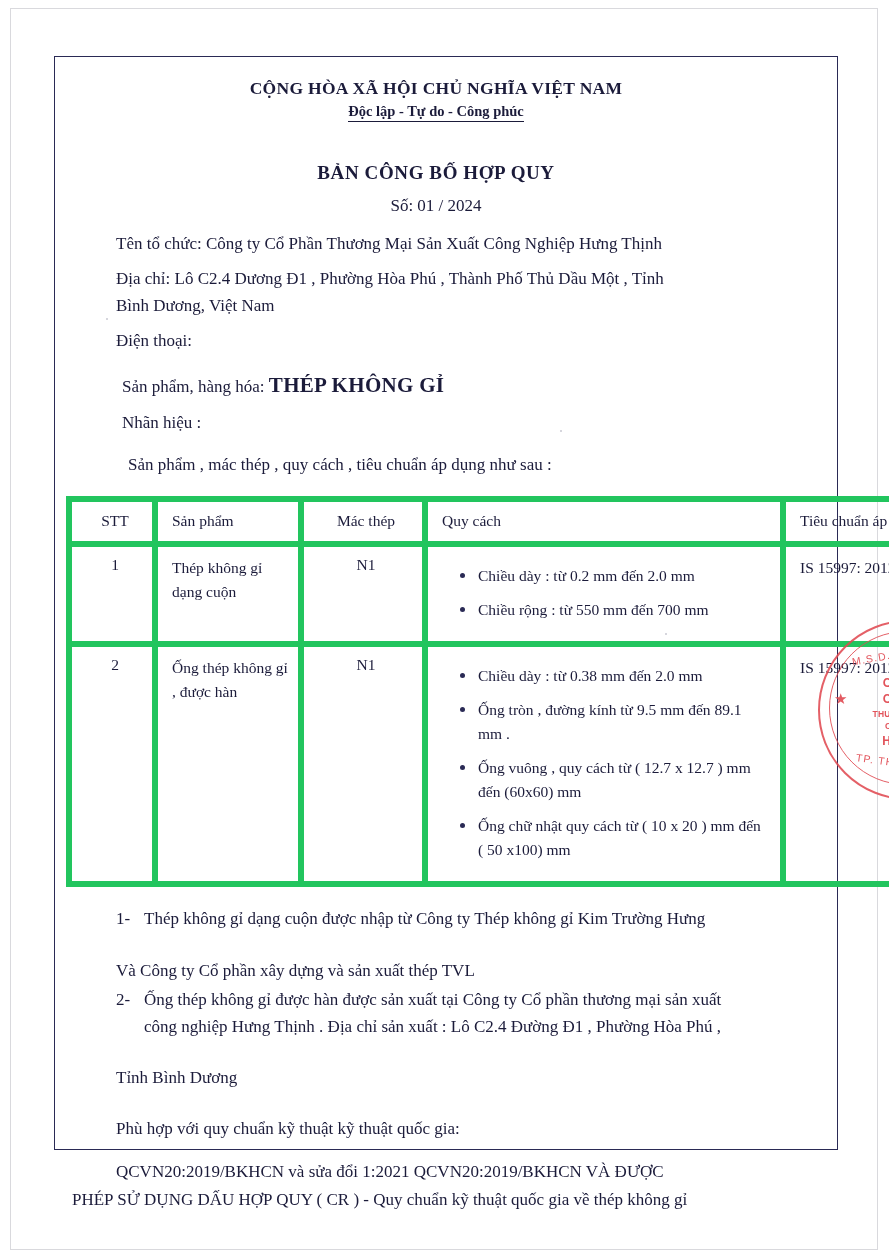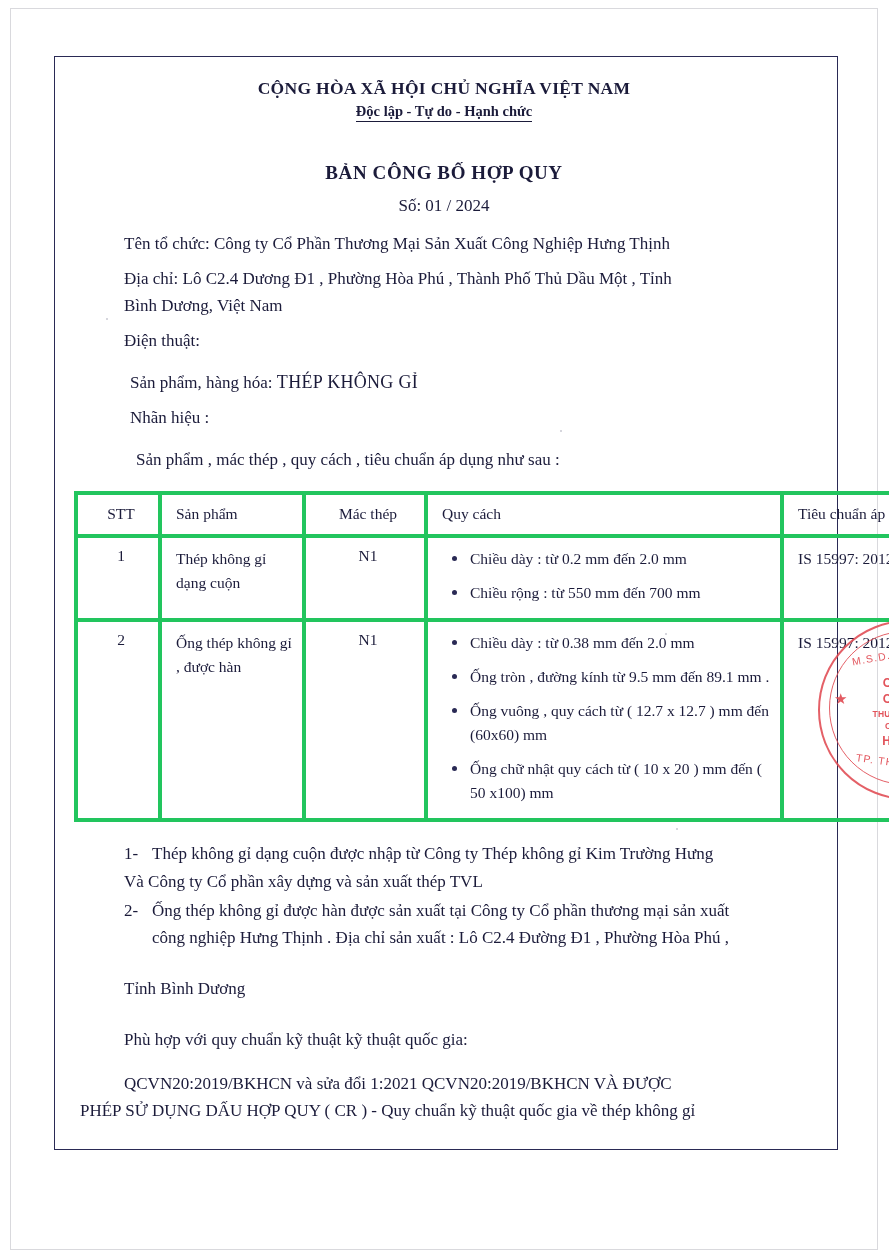--- a/index.html
+++ b/index.html
@@ -34,21 +34,21 @@
     left: 54px;
     top: 56px;
     width: 784px;
     height: 1094px;
     border: 1.2px solid #2a2a55;
     box-sizing: border-box;
     background: #fff;
   }
   .inner {
     position: absolute;
-    left: 52px;
+    left: 44px;
     top: 56px;
     width: 784px;
     box-sizing: border-box;
     padding: 16px 22px 10px 22px;
   }
   .center { text-align: center; }
   .nation-title {
     font-weight: bold;
     font-size: 17.5px;
     letter-spacing: 0.3px;
@@ -74,47 +74,47 @@
   }
   .body-line {
     font-size: 17px;
     line-height: 1.62;
     margin-top: 14px;
     padding-left: 50px;
     padding-right: 6px;
   }
   .body-line.tight { margin-top: 7px; }
   .body-line.indent2 { padding-left: 56px; }
-  .prod-bold { font-weight: normal; font-size: 18px; letter-spacing: 0.3px; text-align: center; }
+  .prod-bold { font-weight: bold; font-size: 21px; letter-spacing: 0.3px; text-align: center; }
 
   
   table.spec {
     margin-top: 18px;
     width: 740px;
     border-collapse: collapse;
     table-layout: fixed;
     font-size: 15.5px;
   }
   table.spec td, table.spec th {
-    border: 4px solid #22c55e;
+    border: 6px solid #22c55e;
     vertical-align: top;
     padding: 9px 8px 11px 14px;
     font-weight: normal;
     text-align: left;
   }
   table.spec th { padding-top: 10px; padding-bottom: 11px; }
   .col-stt   { width: 58px;  text-align: center !important; }
   .col-prod  { width: 118px; }
   .col-mac   { width: 96px;  text-align: center !important; }
   .col-quy   { width: 330px; }
   .col-std   { width: 138px; }
   td.ctr { text-align: center !important; }
   .prodcell { text-align: justify; text-align-last: left; line-height: 1.55; }
   ul.bullets {
-    margin: 0;
+    margin: 8px;
     padding-left: 26px;
     list-style: none;
   }
   ul.bullets li {
     position: relative;
     line-height: 1.55;
     margin-bottom: 10px;
     padding-left: 2px;
   }
   ul.bullets li:last-child { margin-bottom: 2px; }
@@ -228,39 +228,39 @@
 
 <div class="page">
 
   <div class="scan-border"></div>
   <div class="doc-frame"></div>
 
   <div class="inner">
 
     <div class="center">
       <div class="nation-title">CỘNG HÒA XÃ HỘI CHỦ NGHĨA VIỆT NAM</div>
-      <div><span class="nation-sub">Độc lập - Tự do - Hạnh chức</span></div>
+      <div><span class="nation-sub">Độc lập - Tự do - Công phúc</span></div>
       <div class="doc-title">BẢN CÔNG BỐ HỢP QUY</div>
       <div class="doc-number">Số: 01 / 2024</div>
     </div>
 
     <div class="body-line">
       <span>Tên tổ chức:</span>
       <span>Công ty Cổ Phần Thương Mại Sản Xuất Công Nghiệp Hưng Thịnh</span>
     </div>
 
     <div class="body-line tight">
       <span>Địa chỉ:</span>
       <span>Lô C2.4 Dương Đ1 , Phường Hòa Phú , Thành Phố Thủ Dầu Một , Tỉnh</span>
       <br>
       <span>Bình Dương, Việt Nam</span>
     </div>
 
     <div class="body-line tight">
-      <span>Điện thuật:</span>
+      <span>Điện thoại:</span>
       <span></span>
     </div>
 
     <div class="body-line indent2">
       <span>Sản phẩm, hàng hóa:</span>
       <span class="prod-bold">THÉP KHÔNG GỈ</span>
     </div>
 
     <div class="body-line indent2 tight">
       <span>Nhãn hiệu :</span>
@@ -306,21 +306,21 @@
           </td>
           <td class="std-cell">IS 15997: 2012</td>
         </tr>
       </tbody>
     </table>
 
     <div class="notes">
       <div class="note">
         <span class="num">1-</span>
         <span class="txt">Thép không gỉ dạng cuộn được nhập từ Công ty Thép không gỉ Kim Trường Hưng</span>
-        <span class="cont" style="padding-left:0;">Và Công ty Cổ phần xây dựng và sản xuất thép TVL</span>
+        <span class="cont" style="padding-left:0;margin-top:24px;">Và Công ty Cổ phần xây dựng và sản xuất thép TVL</span>
       </div>
       <div class="note note2">
         <span class="num">2-</span>
         <span class="txt">Ống thép không gỉ được hàn được sản xuất tại Công ty Cổ phần thương mại sản xuất</span>
         <span class="cont">công nghiệp Hưng Thịnh . Địa chỉ sản xuất : Lô C2.4 Đường Đ1 , Phường Hòa Phú ,</span>
       </div>
     </div>
 
     <div class="plain">Tỉnh Bình Dương</div>
     <div class="plain">Phù hợp với quy chuẩn kỹ thuật kỹ thuật quốc gia:</div>

